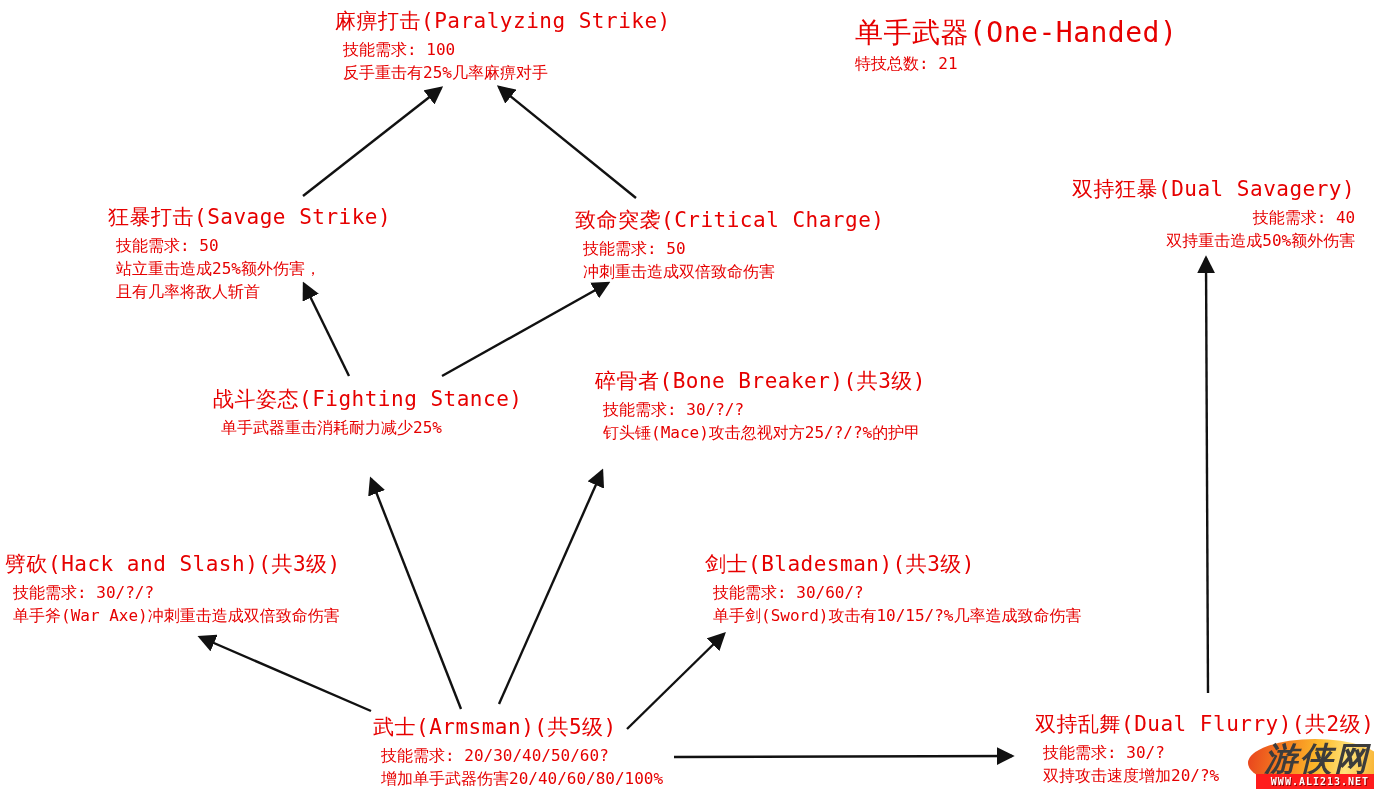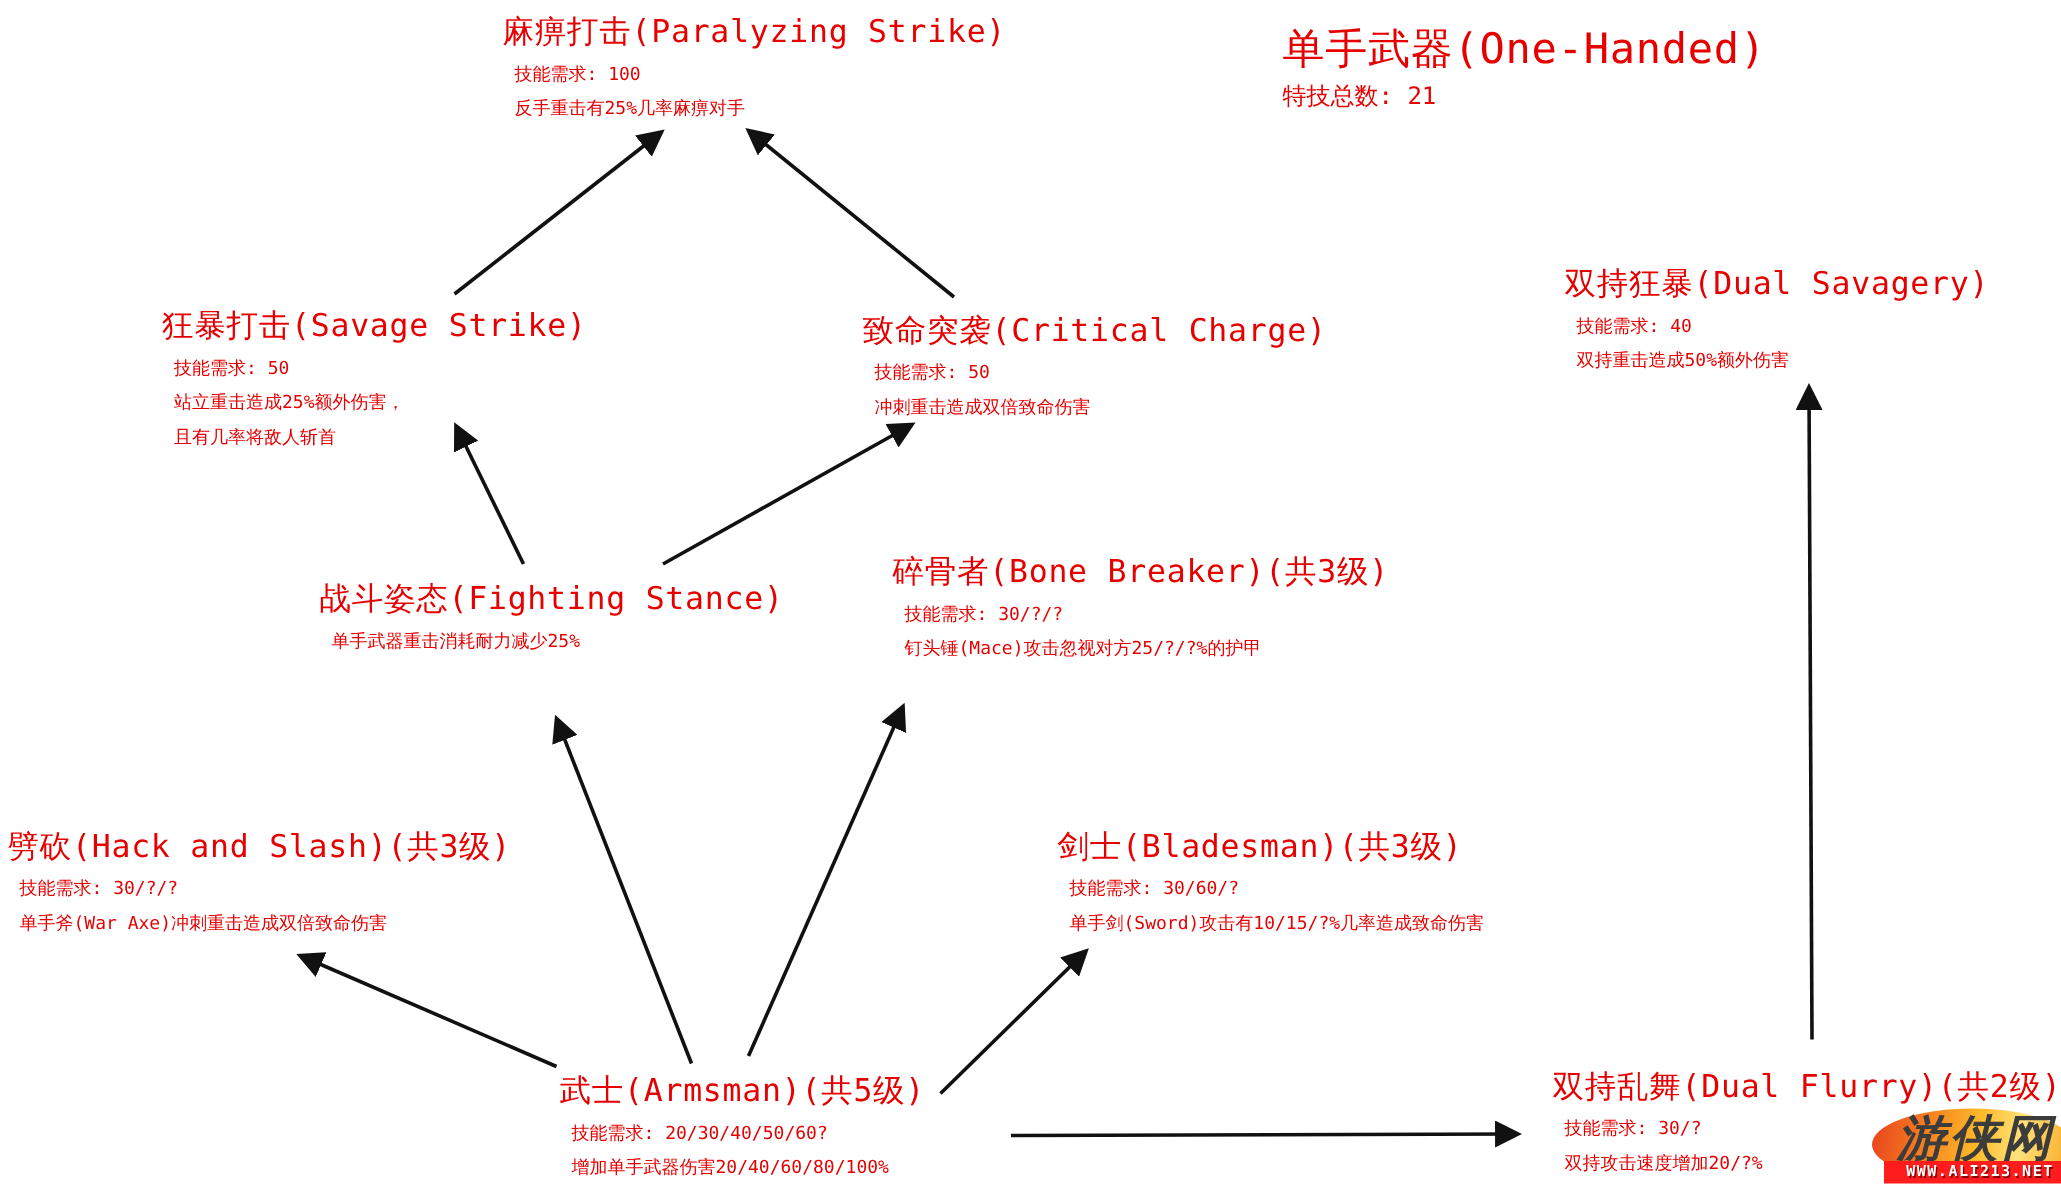--- a/index.html
+++ b/index.html
@@ -27,21 +27,21 @@
     color: #e60000;
     white-space: nowrap;
   }
   .node-title {
     font-size: 21px;
     line-height: 26px;
     letter-spacing: 0.5px;
     margin-bottom: 4px;
   }
   .node-line {
-    font-size: 12px;
+    font-size: 16px;
     line-height: 23px;
     margin-left: 8px;
   }
   #tree-header {
     position: absolute;
     left: 855px;
     top: 16px;
     color: #e60000;
     white-space: nowrap;
   }
@@ -138,21 +138,21 @@
     <div class="node-title">狂暴打击(Savage Strike)</div>
   <div class="node-line">技能需求: 50</div>
         <div class="node-line">站立重击造成25%额外伤害，</div>
         <div class="node-line">且有几率将敌人斩首</div>
       </div>
       <div class="node" style="left: 575px; top: 207px;">
     <div class="node-title">致命突袭(Critical Charge)</div>
   <div class="node-line">技能需求: 50</div>
         <div class="node-line">冲刺重击造成双倍致命伤害</div>
       </div>
-      <div class="node" style="left: 1043px; top: 176px;">
+      <div class="node" style="left: 1072px; top: 176px; text-align: right;">
     <div class="node-title">双持狂暴(Dual Savagery)</div>
   <div class="node-line">技能需求: 40</div>
         <div class="node-line">双持重击造成50%额外伤害</div>
       </div>
       <div class="node" style="left: 213px; top: 386px;">
     <div class="node-title">战斗姿态(Fighting Stance)</div>
         <div class="node-line">单手武器重击消耗耐力减少25%</div>
       </div>
       <div class="node" style="left: 595px; top: 368px;">
     <div class="node-title">碎骨者(Bone Breaker)(共3级)</div>

